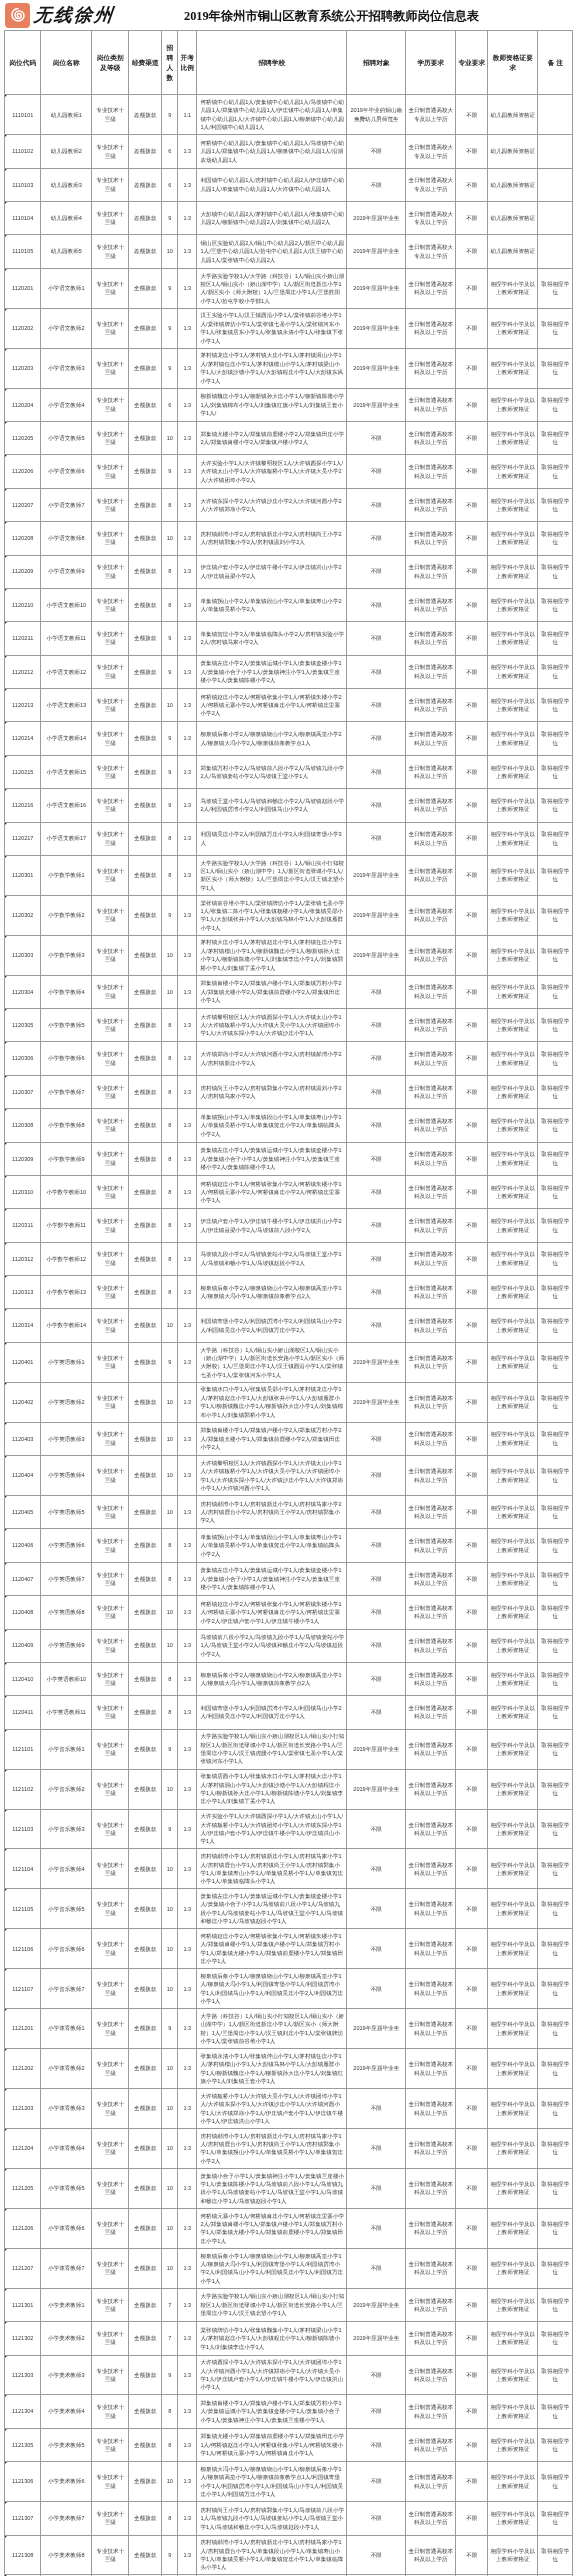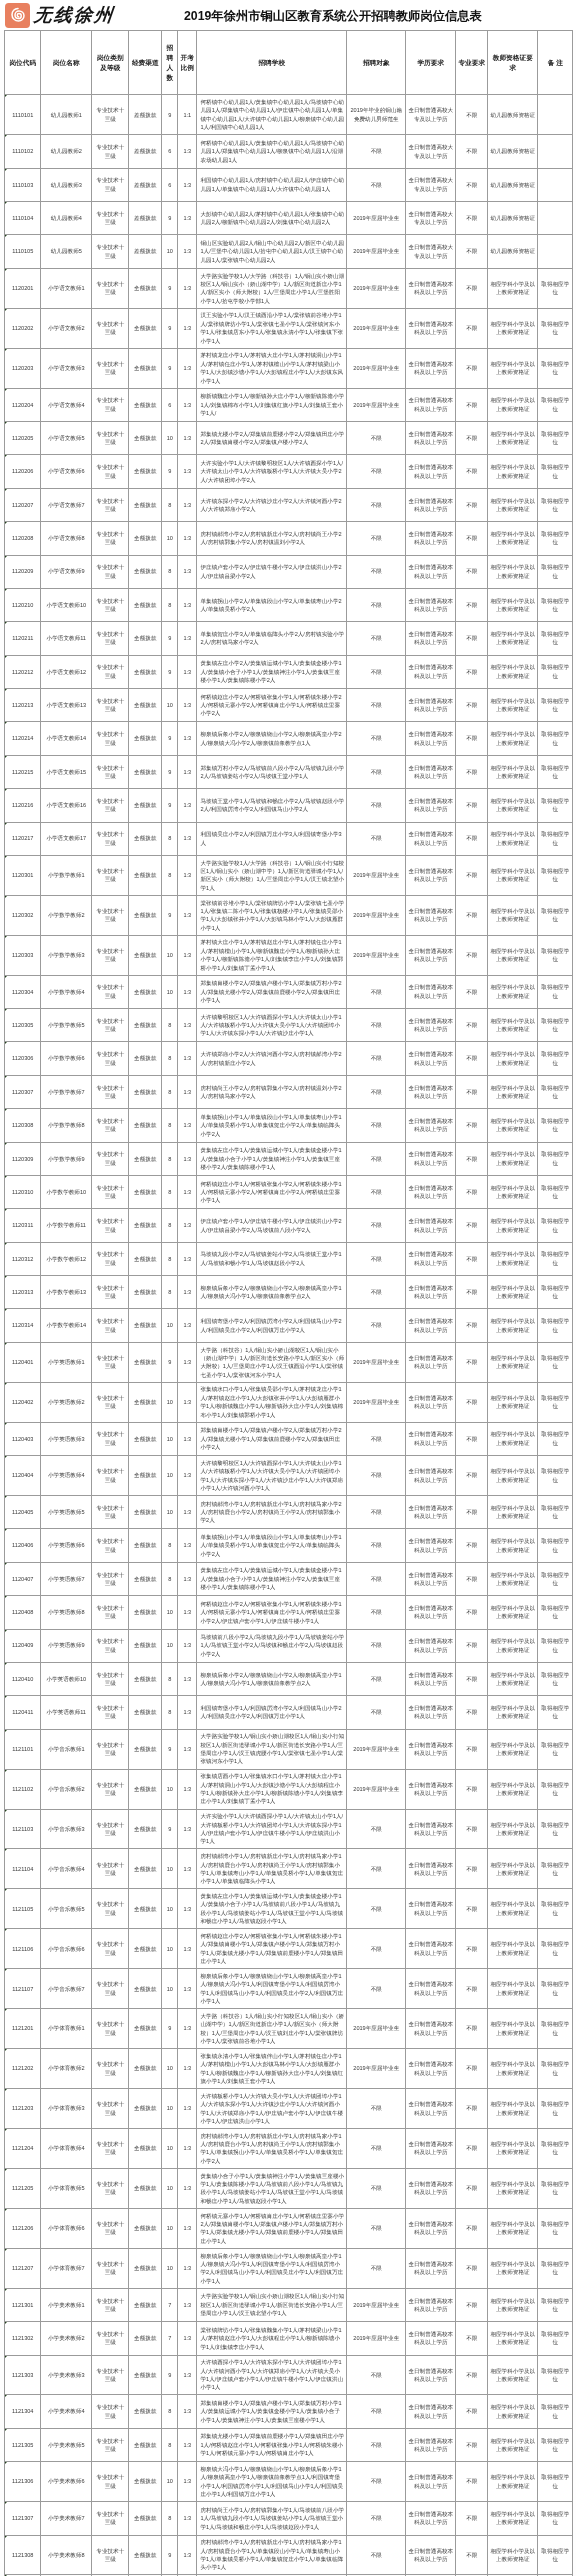--- a/index.html
+++ b/index.html
@@ -4,21 +4,21 @@
 <style>
   html,body{margin:0;padding:0;background:#ffffff;}
   body{font-family:"Liberation Sans", sans-serif;color:#2e2e2e;}
   .page{position:relative;width:576px;min-height:2576px;margin:0 auto;background:#fefefe;}
   
   .masthead{position:relative;height:30px;background:#fff;}
   .logo-wrap{position:absolute;left:5.3px;top:3.2px;display:flex;align-items:center;gap:4.3px;}
   .logo-badge{width:24.6px;height:24.6px;border-radius:3.7px;background:#e8805f;display:flex;align-items:center;justify-content:center;}
   .logo-badge svg{width:16px;height:16px;}
   .logo-script{font-family:"Liberation Serif", serif;font-weight:bold;font-style:italic;font-size:18px;color:#161616;letter-spacing:2.1px;transform:skewX(-6deg);}
-  .page-title{position:absolute;left:184px;top:7.5px;margin:0;font-family:Liberation Sans, sans-serif;font-size:12.3px;font-weight:bold;color:#111;white-space:nowrap;}
+  .page-title{position:absolute;left:184px;top:7.5px;margin:0;font-family:Liberation Serif, serif;font-size:12.3px;font-weight:bold;color:#111;white-space:nowrap;}
   
   table.tbl{width:568px;margin:0 4.3px;border-collapse:collapse;table-layout:fixed;background:#fff;}
   .tbl th,.tbl td{border:0.5px solid #9b9b9b;padding:2.7px 1.6px;font-size:5.6px;line-height:1.5;text-align:center;vertical-align:middle;word-break:break-all;position:relative;}
   .tbl{border:1.1px solid #4a4a4a;}
   .tbl tr{border-top:1.1px solid #5a5a5a;}
   .tbl thead th{font-size:6.7px;font-weight:bold;height:58px;color:#1c1c1c;background:#fff;}
   .tbl td.schools{text-align:left;padding-left:3.2px;}
   .tbl tbody td{height:27px;color:#3a3a3a;}
   .tbl tbody tr td:first-child::before{content:"";position:absolute;left:0;top:0;border-top:2.7px solid #24421f;border-right:2.7px solid transparent;}
 </style>

